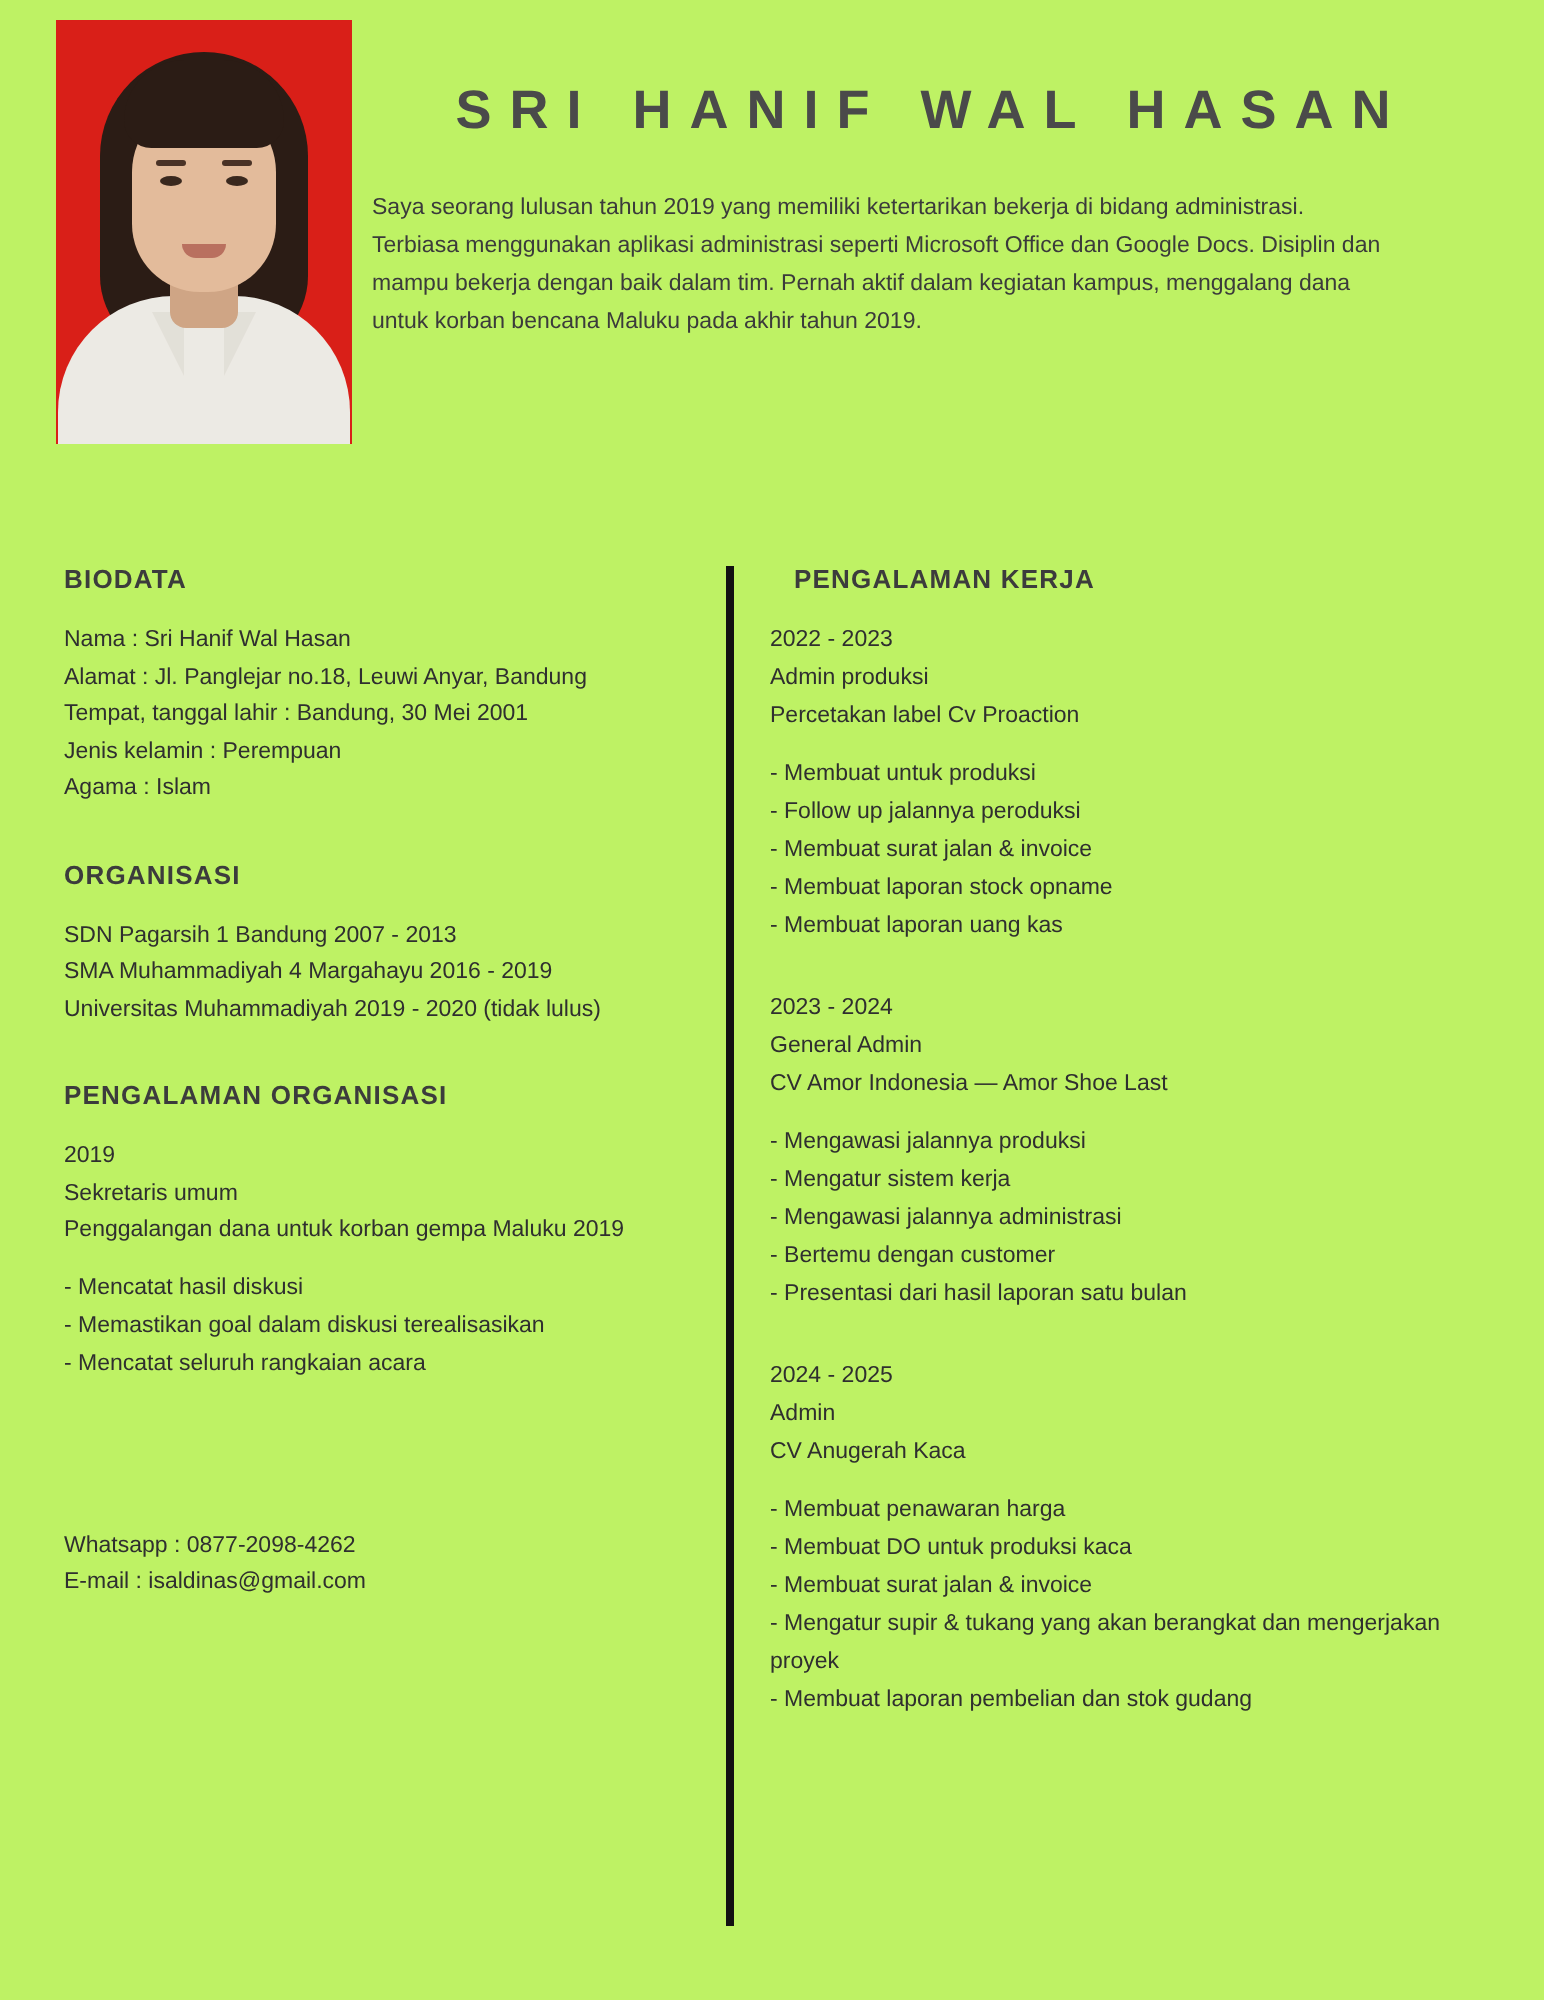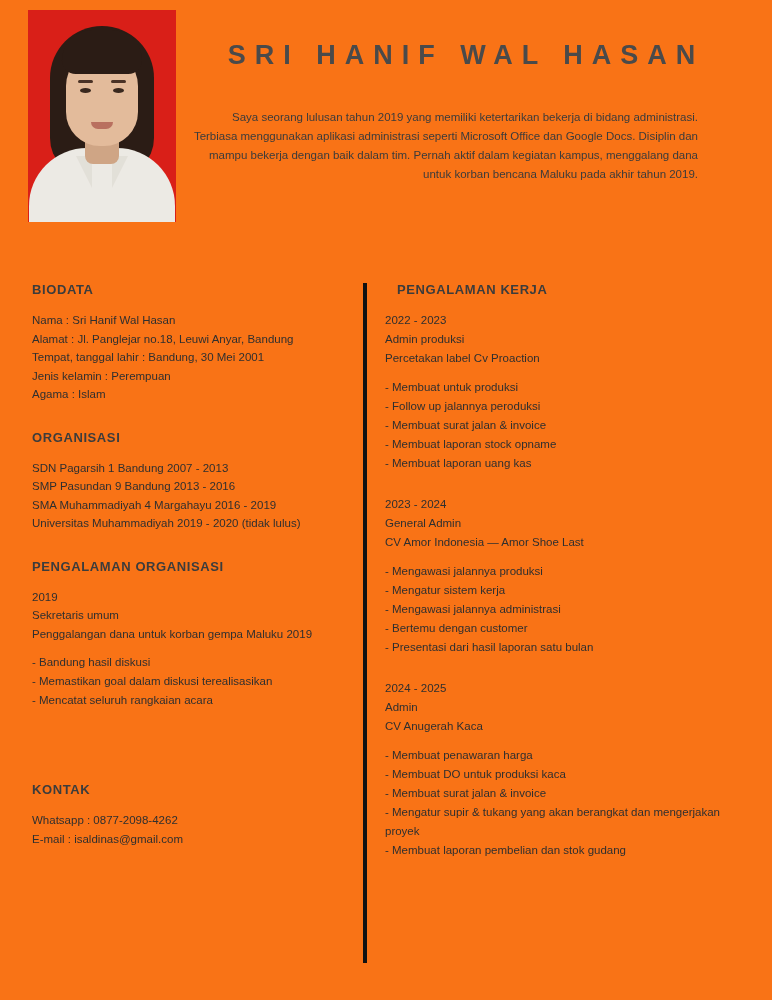--- a/index.html
+++ b/index.html
@@ -11,21 +11,21 @@
     width: 772px;
     height: 1000px;
     position: relative;
     font-family: "Liberation Sans", sans-serif;
     color: #333333;
     overflow: hidden;
   }
   .page {
     position: absolute;
     inset: 0;
-    background: #f97316;
+    background: #bef264;
   }
 
   
   .header {
     position: absolute;
     left: 0; top: 0;
     width: 772px;
     height: 240px;
   }
   .photo {
@@ -144,23 +144,23 @@
     width: 580px;
     text-align: center;
     font-size: 27px;
     font-weight: 700;
     letter-spacing: 9px;
     color: #4a4a4a;
   }
   .summary {
     position: absolute;
     left: 186px;
-    top: 108px;
+    top: 95px;
     width: 512px;
-    text-align: right;
+    text-align: left;
     font-size: 11.5px;
     line-height: 19px;
     color: #3b3b3b;
   }
 
   
   .divider {
     position: absolute;
     left: 363px;
     top: 283px;
@@ -238,39 +238,37 @@
       <div class="line">Nama : Sri Hanif Wal Hasan</div>
       <div class="line">Alamat :  Jl. Panglejar no.18, Leuwi Anyar, Bandung</div>
       <div class="line">Tempat, tanggal lahir : Bandung, 30 Mei 2001</div>
       <div class="line">Jenis kelamin : Perempuan</div>
       <div class="line">Agama : Islam</div>
     </div>
 
     <div class="sec-block">
       <div class="sec-title">ORGANISASI</div>
       <div class="line">SDN Pagarsih 1 Bandung 2007 - 2013</div>
-      <div class="line">SMP Pasundan 9 Bandung 2013 - 2016</div>
       <div class="line">SMA Muhammadiyah 4 Margahayu 2016 - 2019</div>
       <div class="line">Universitas Muhammadiyah 2019 - 2020 (tidak lulus)</div>
     </div>
 
     <div class="sec-block">
       <div class="sec-title">PENGALAMAN ORGANISASI</div>
       <div class="line">2019</div>
       <div class="line">Sekretaris umum</div>
       <div class="line">Penggalangan dana untuk korban gempa Maluku 2019</div>
       <div class="bullets">
-        <div class="line">- Bandung hasil diskusi</div>
+        <div class="line">- Mencatat hasil diskusi</div>
         <div class="line">- Memastikan goal dalam diskusi terealisasikan</div>
         <div class="line">- Mencatat seluruh rangkaian acara</div>
       </div>
     </div>
 
     <div class="sec-block" style="margin-top:72px;">
-      <div class="sec-title">KONTAK</div>
       <div class="line">Whatsapp : 0877-2098-4262</div>
       <div class="line">E-mail : isaldinas@gmail.com</div>
     </div>
 
   </div>
 
   <div class="col-right">
     <div class="sec-title indent">PENGALAMAN KERJA</div>
 
     <div class="job">

